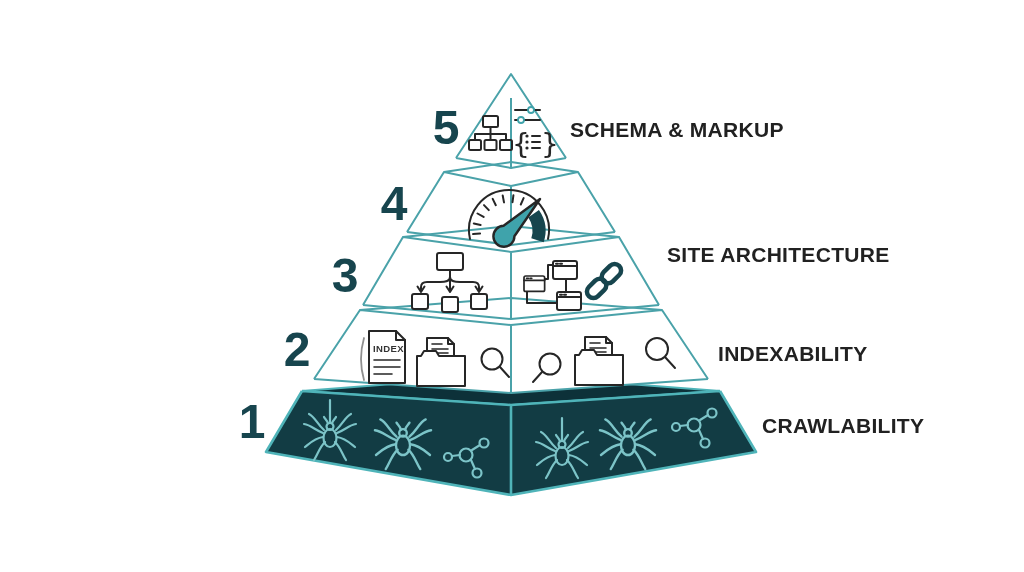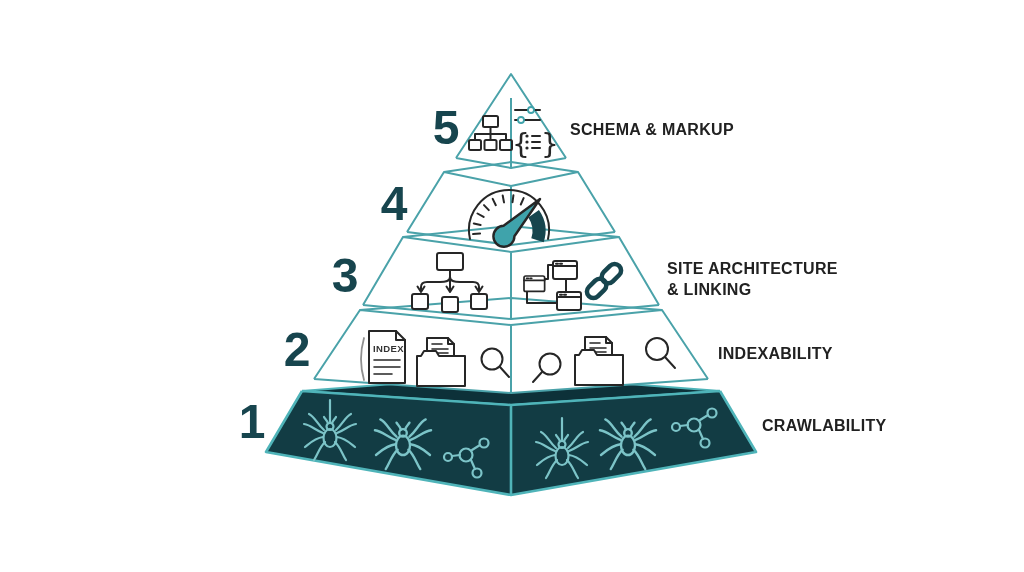--- a/index.html
+++ b/index.html
@@ -9,21 +9,21 @@
     font-family:"Liberation Sans",sans-serif;
   }
   .stage svg{position:absolute;left:0;top:0;}
   .num{
     position:absolute;transform:translate(-50%,-50%);
     font-size:48px;font-weight:bold;color:var(--number-text,#17454e);
     line-height:1;letter-spacing:0;
   }
   .label{
     position:absolute;color:var(--label-text,#212121);
-    font-size:16px;font-weight:bold;letter-spacing:.3px;line-height:21px;
+    font-size:21px;font-weight:bold;letter-spacing:.3px;line-height:21px;
     white-space:nowrap;
   }
   .label .lline{display:block;}
   
   .s-band{stroke:var(--band-outline,#4aa2a9);stroke-width:2;fill:none;stroke-linejoin:round;}
   .s-base{stroke:var(--base-outline,#4fb4b9);stroke-width:2.6;fill:none;stroke-linejoin:round;}
   .f-white{fill:#ffffff;}
   .f-base{fill:var(--base-fill,#123c44);}
   .f-basetop{fill:var(--base-top-fill,#0d3139);}
   .i-ink{stroke:var(--icon-outline,#262626);fill:none;stroke-width:2;stroke-linecap:round;stroke-linejoin:round;}
@@ -214,23 +214,22 @@
 
   <div class="num" style="left:446px;top:128px">5</div>
   <div class="num" style="left:394px;top:204px">4</div>
   <div class="num" style="left:345px;top:276px">3</div>
   <div class="num" style="left:297px;top:350px">2</div>
   <div class="num" style="left:252px;top:422px">1</div>
 
   <div class="label" style="left:570px;top:119px">
     <span class="lline">SCHEMA &amp; MARKUP</span>
   </div>
-  <div class="label" style="left:667px;top:258px">
+  <div class="label" style="left:667px;top:244px">
     <span class="lline">SITE ARCHITECTURE</span>
-    <span class="lline">&amp; LINKING</span>
   </div>
   <div class="label" style="left:718px;top:343px">
     <span class="lline">INDEXABILITY</span>
   </div>
   <div class="label" style="left:762px;top:415px">
     <span class="lline">CRAWLABILITY</span>
   </div>
 
 </div>
 

